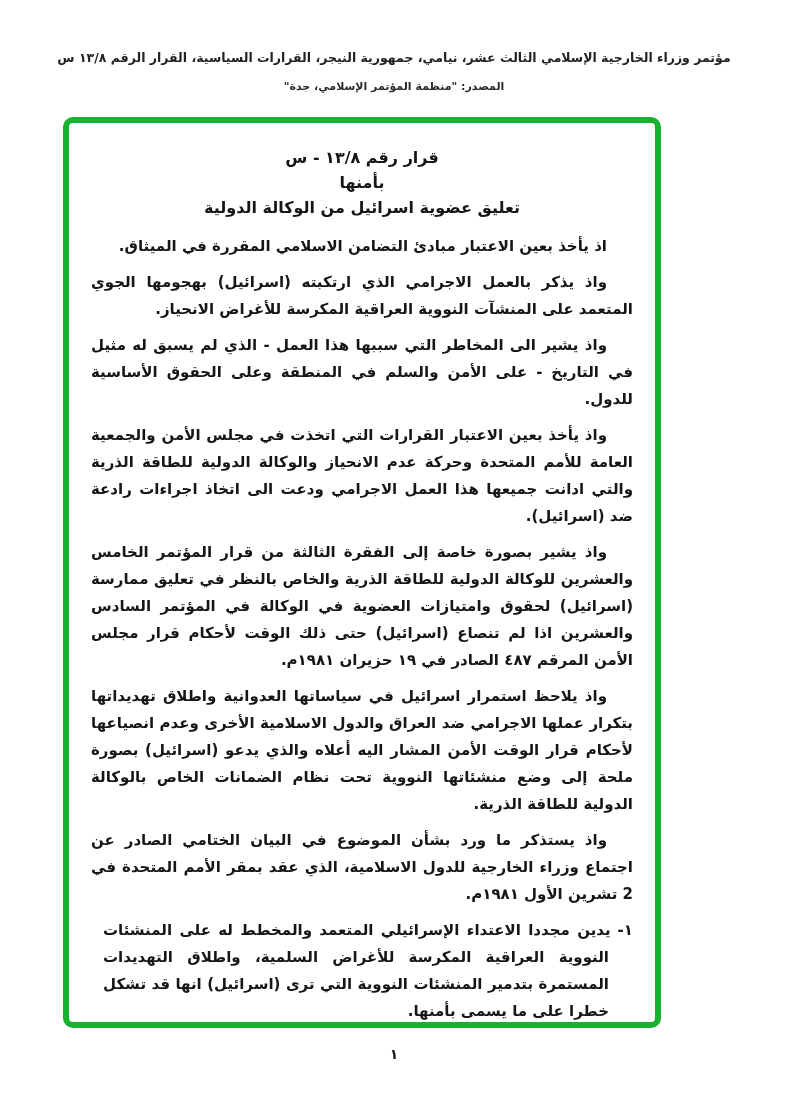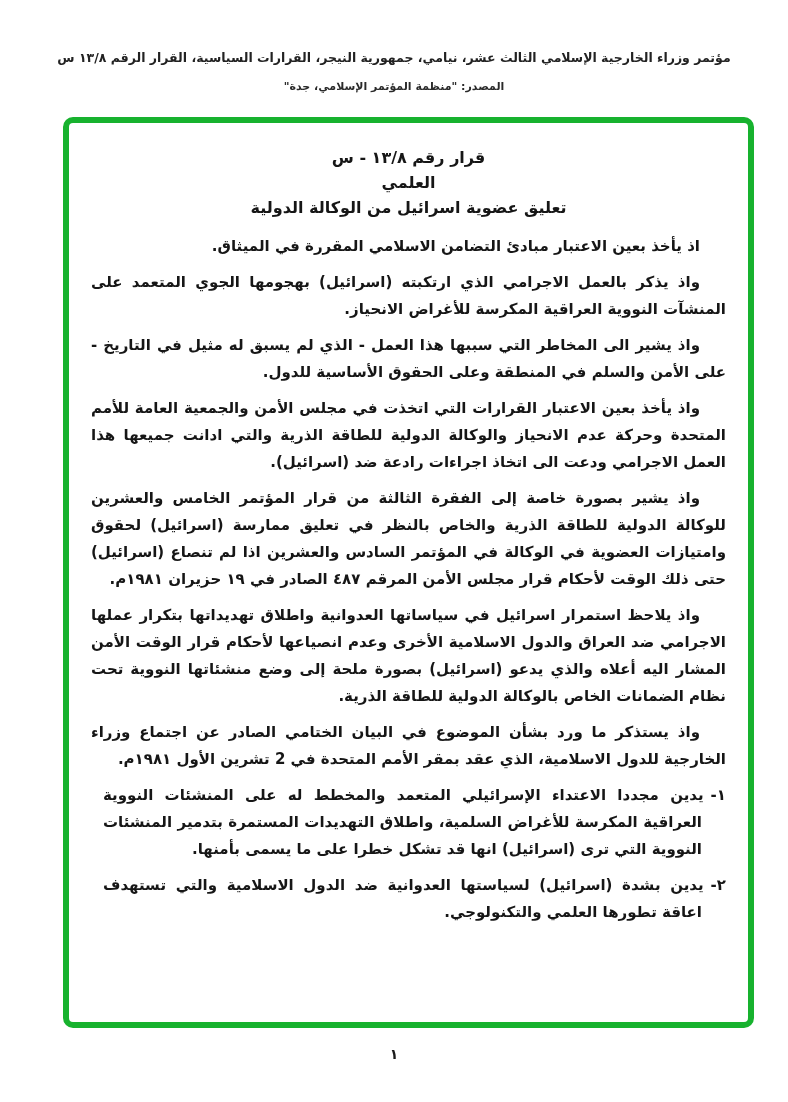--- a/index.html
+++ b/index.html
@@ -35,21 +35,21 @@
     font-weight: 700;
     margin-top: 15px;
     color: #2a2a2a;
   }
 
   
   .doc-frame {
     position: absolute;
     left: 63px;
     top: 117px;
-    width: 691px;
+    width: 598px;
     height: 911px;
     box-sizing: border-box;
     border: 6px solid var(--green, #17b22e);
     border-radius: 10px;
     background: #ffffff;
     overflow: hidden;
   }
   .doc-content {
     direction: rtl;
     padding: 22px 22px 0 22px;
@@ -106,21 +106,21 @@
 <div class="src-header">
   <div class="src-line1">مؤتمر وزراء الخارجية الإسلامي الثالث عشر، نيامي، جمهورية النيجر، القرارات السياسية، القرار الرقم ١٣/٨ س</div>
   <div class="src-line2">المصدر: "منظمة المؤتمر الإسلامي، جدة"</div>
 </div>
 
 <div class="doc-frame">
   <div class="doc-content">
 
     <div class="doc-title">
       <div>قرار رقم ١٣/٨ - س</div>
-      <div>العلمي</div>
+      <div>بأمنها</div>
       <div>تعليق عضوية اسرائيل من الوكالة الدولية</div>
     </div>
 
     <p class="pre">اذ يأخذ بعين الاعتبار مبادئ التضامن الاسلامي المقررة في الميثاق.</p>
     <p class="pre">واذ يذكر بالعمل الاجرامي الذي ارتكبته (اسرائيل) بهجومها الجوي المتعمد على المنشآت النووية العراقية المكرسة للأغراض الانحياز.</p>
     <p class="pre">واذ يشير الى المخاطر التي سببها هذا العمل - الذي لم يسبق له مثيل في التاريخ - على الأمن والسلم في المنطقة وعلى الحقوق الأساسية للدول.</p>
     <p class="pre">واذ يأخذ بعين الاعتبار القرارات التي اتخذت في مجلس الأمن والجمعية العامة للأمم المتحدة وحركة عدم الانحياز والوكالة الدولية للطاقة الذرية والتي ادانت جميعها هذا العمل الاجرامي ودعت الى اتخاذ اجراءات رادعة ضد (اسرائيل).</p>
     <p class="pre">واذ يشير بصورة خاصة إلى الفقرة الثالثة من قرار المؤتمر الخامس والعشرين للوكالة الدولية للطاقة الذرية والخاص بالنظر في تعليق ممارسة (اسرائيل) لحقوق وامتيازات العضوية في الوكالة في المؤتمر السادس والعشرين اذا لم تنصاع (اسرائيل) حتى ذلك الوقت لأحكام قرار مجلس الأمن المرقم ٤٨٧ الصادر في ١٩ حزيران ١٩٨١م.</p>
     <p class="pre">واذ يلاحظ استمرار اسرائيل في سياساتها العدوانية واطلاق تهديداتها بتكرار عملها الاجرامي ضد العراق والدول الاسلامية الأخرى وعدم انصياعها لأحكام قرار الوقت الأمن المشار اليه أعلاه والذي يدعو (اسرائيل) بصورة ملحة إلى وضع منشئاتها النووية تحت نظام الضمانات الخاص بالوكالة الدولية للطاقة الذرية.</p>
     <p class="pre">واذ يستذكر ما ورد بشأن الموضوع في البيان الختامي الصادر عن اجتماع وزراء الخارجية للدول الاسلامية، الذي عقد بمقر الأمم المتحدة في 2 تشرين الأول ١٩٨١م.</p>

